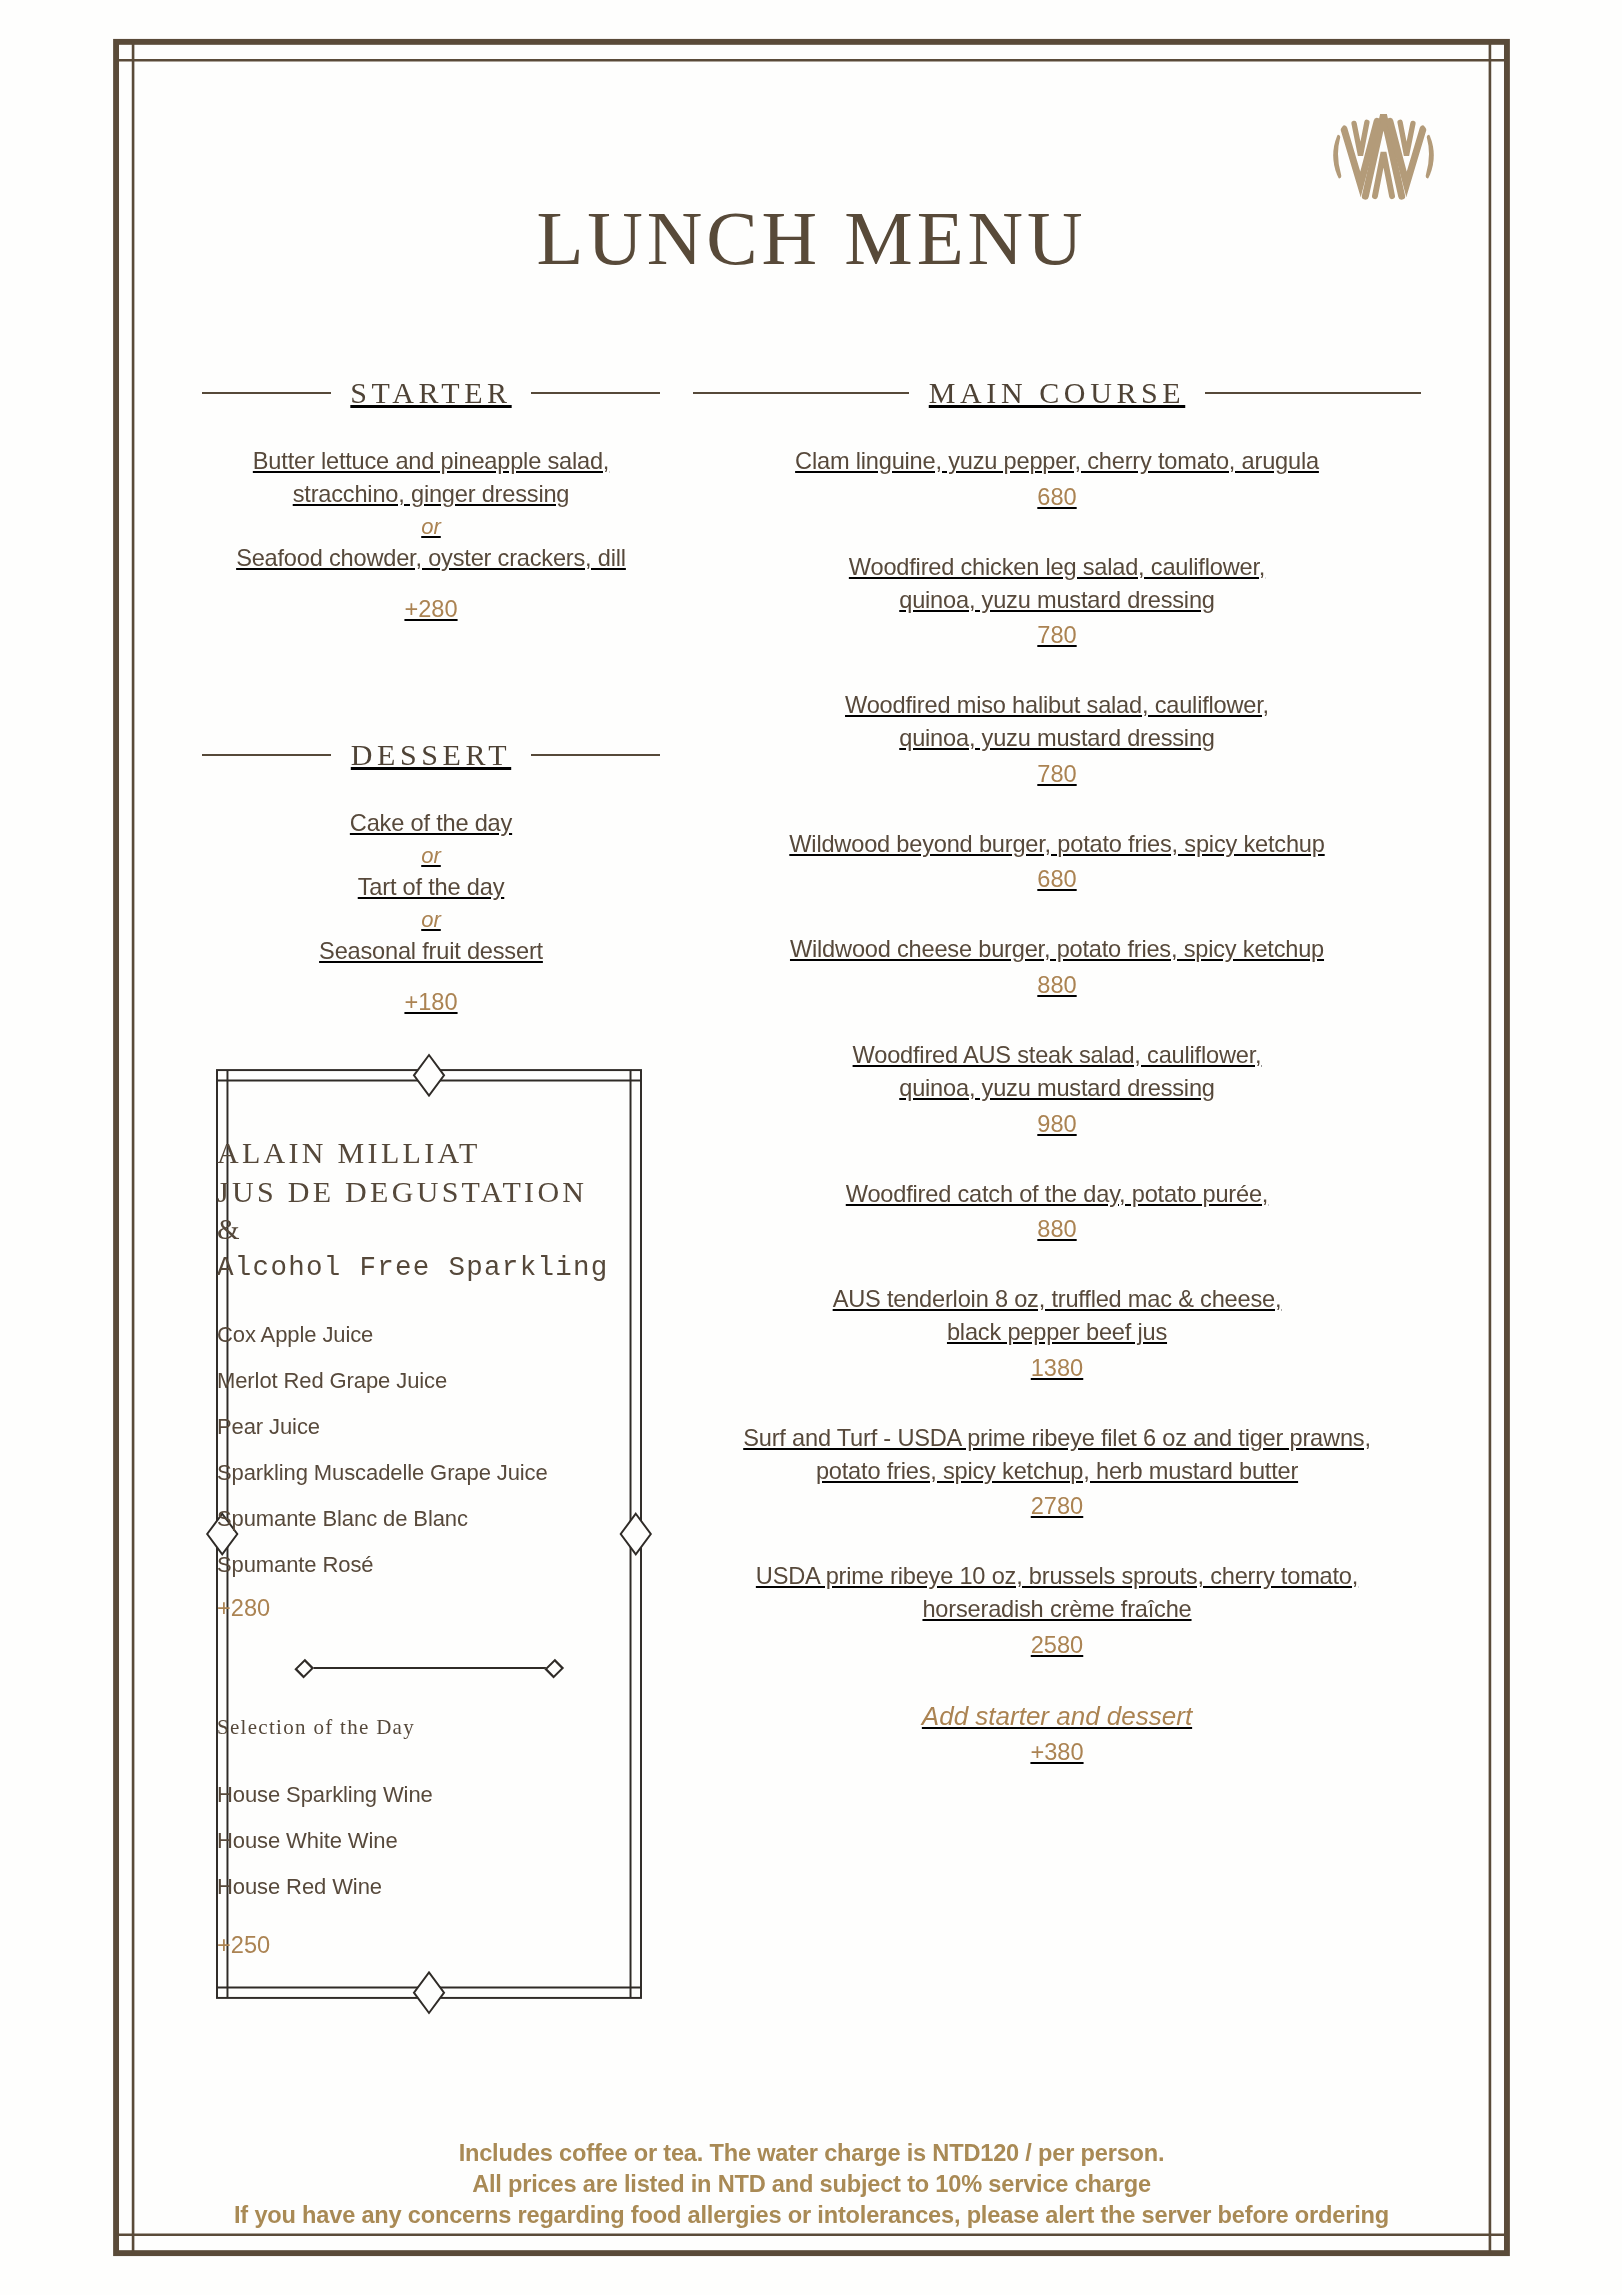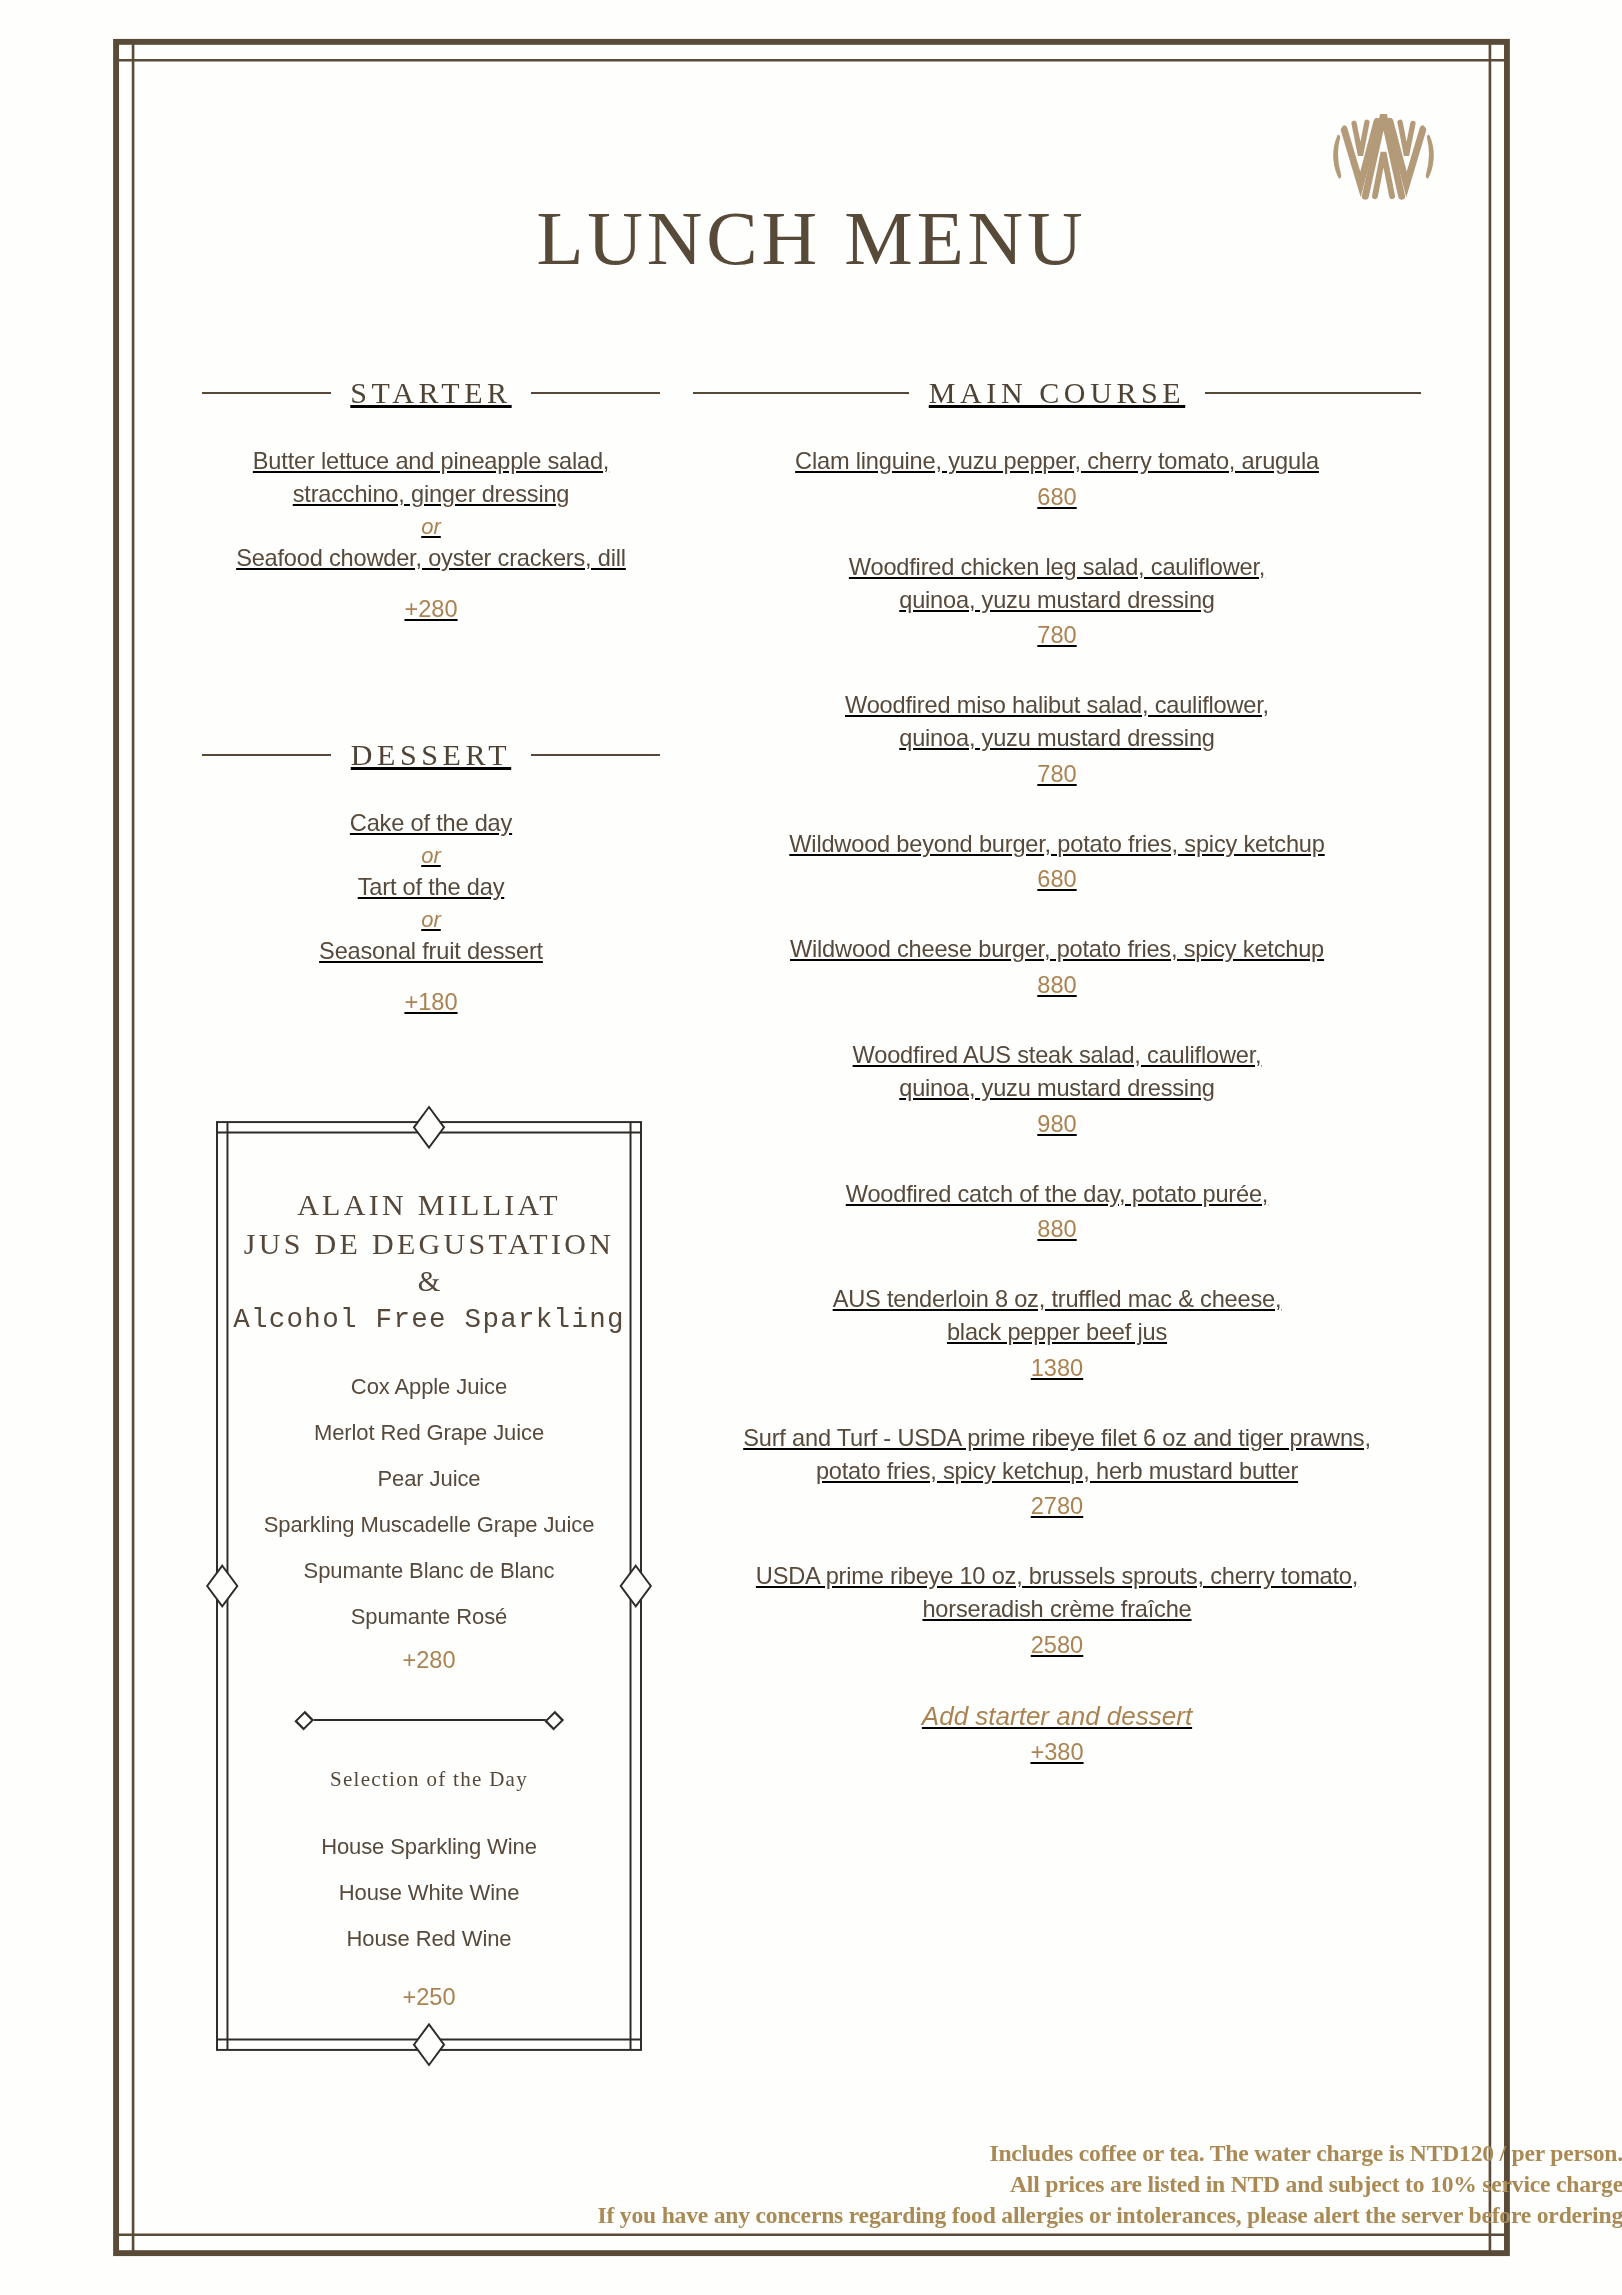--- a/index.html
+++ b/index.html
@@ -29,40 +29,40 @@
   .col{position:absolute;text-align:center;text-decoration:underline;}
   .col-starter{left:156px;top:376px;width:550px;}
   .col-dessert{left:156px;top:738px;width:550px;}
   .col-main{left:684px;top:376px;width:746px;}
 
   .mc-item{margin-bottom:37px;}
   .mc-note{margin-top:23.6px;}
   .note-text{font-size:26px;line-height:34px;color:#ab8352;font-style:italic;font-weight:500;}
 
   
-  .drinks-box{position:absolute;left:217px;top:1122px;width:424px;height:928px;text-align:center;}
+  .drinks-box{position:absolute;left:217px;top:1070px;width:424px;height:928px;text-align:left;}
   .box-svg{position:absolute;left:0;top:0;overflow:visible;}
   .box-content{position:relative;padding-top:63px;}
   .box-title{font-family:"Liberation Serif", serif;font-size:30px;line-height:39px;
     letter-spacing:3.3px;color:#55483a;}
   .box-amp{font-family:"Liberation Serif", serif;font-size:29px;line-height:37px;color:#55483a;}
   .box-subtitle{font-family:Liberation Mono, monospace;font-size:27.5px;line-height:39px;
     letter-spacing:1.3px;color:#55483a;}
   .box-items{margin-top:25px;}
   .box-items .item-line{font-size:22px;line-height:46px;letter-spacing:-0.1px;}
   .box-price{margin-top:3.9px;}
   .ornament-divider{display:flex;align-items:center;justify-content:center;gap:0;
     margin:37px auto 0 auto;width:262px;}
   .ornament-divider .dline{flex:1;height:2px;background:#2f2b27;}
   .ornament-divider .dia{width:8.5px;height:8.5px;border:2px solid #2f2b27;background:#fefefd;
     transform:rotate(45deg) scale(1,1.15);flex:0 0 auto;}
   .selection-heading{font-family:"Liberation Serif", serif;font-size:21px;line-height:39px;
     letter-spacing:1.3px;color:#55483a;margin-top:34px;}
 
-  .footer{position:absolute;left:0;top:2138px;width:100%;text-align:right;font-family:Liberation Serif, serif;}
+  .footer{position:absolute;left:0;top:2138px;width:100%;text-align:center;}
   .footer p{font-size:23.6px;line-height:31px;color:#a98a55;font-weight:bold;letter-spacing:-0.2px;}
 </style>
 </head>
 <body>
 
 <div class="page">
 
   <svg class="frame-svg" width="1623" height="2295" viewBox="0 0 2480 3508">
     <rect x="177" y="64" width="2126" height="3380" fill="none" stroke="#5a4b39" stroke-width="9"></rect>
     <line x1="203" y1="64" x2="203" y2="3444" stroke="#5a4b39" stroke-width="4"></line>

